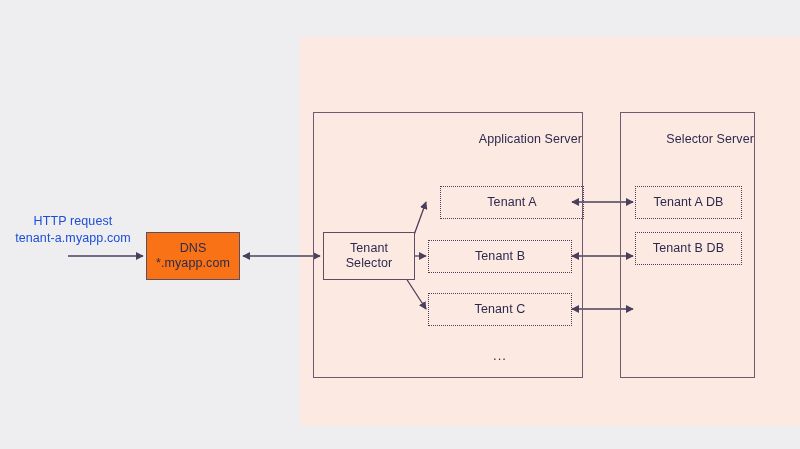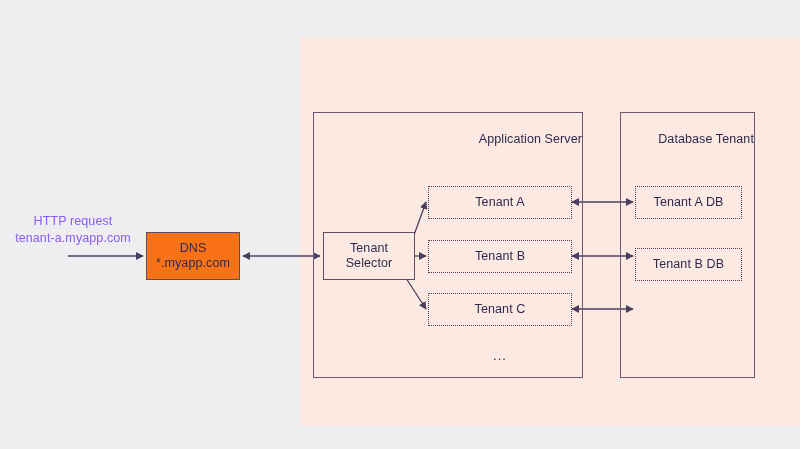--- a/index.html
+++ b/index.html
@@ -61,21 +61,21 @@
     text-align: right;
     font-size: 12.5px;
     color: #2e2a4e;
     letter-spacing: 0.1px;
   }
   .label-block {
     position: absolute;
     text-align: center;
     font-size: 12.5px;
     line-height: 17px;
-    color: #8b5cf6;
+    color: #1d4ed8;
     letter-spacing: 0.1px;
   }
   .label-underline {
     text-underline-offset: 2px;
   }
   .ellipsis {
     position: absolute;
     font-size: 13px;
     color: #2e2a4e;
     letter-spacing: 1px;
@@ -133,36 +133,36 @@
     <div class="group-title" style="top:19px;">Application Server</div>
   </div>
 
   <div class="box solid-box selector-fill" style="left:323px; top:232px; width:92px; height:48px;">
     <div>
       <div>Tenant</div>
       <div>Selector</div>
     </div>
   </div>
 
-  <div class="box dotted-box" style="left:428px; top:186px; width:144px; height:33px;">
+  <div class="box dotted-box" style="left:440px; top:186px; width:144px; height:33px;">
     <span>Tenant A</span>
   </div>
   <div class="box dotted-box" style="left:428px; top:240px; width:144px; height:33px;">
     <span>Tenant B</span>
   </div>
   <div class="box dotted-box" style="left:428px; top:293px; width:144px; height:33px;">
     <span>Tenant C</span>
   </div>
 
   <div class="ellipsis" style="left:492px; top:348px; width:16px; text-align:center;">...</div>
 
   <div class="group-box" style="left:620px; top:112px; width:135px; height:266px;">
-    <div class="group-title" style="top:19px;">Database Tenant</div>
+    <div class="group-title" style="top:19px;">Selector Server</div>
   </div>
 
   <div class="box dotted-box" style="left:635px; top:186px; width:107px; height:33px;">
     <span>Tenant A DB</span>
   </div>
-  <div class="box dotted-box" style="left:635px; top:248px; width:107px; height:33px;">
+  <div class="box dotted-box" style="left:635px; top:232px; width:107px; height:33px;">
     <span>Tenant B DB</span>
   </div>
 
 </div>
 
 </body></html>

